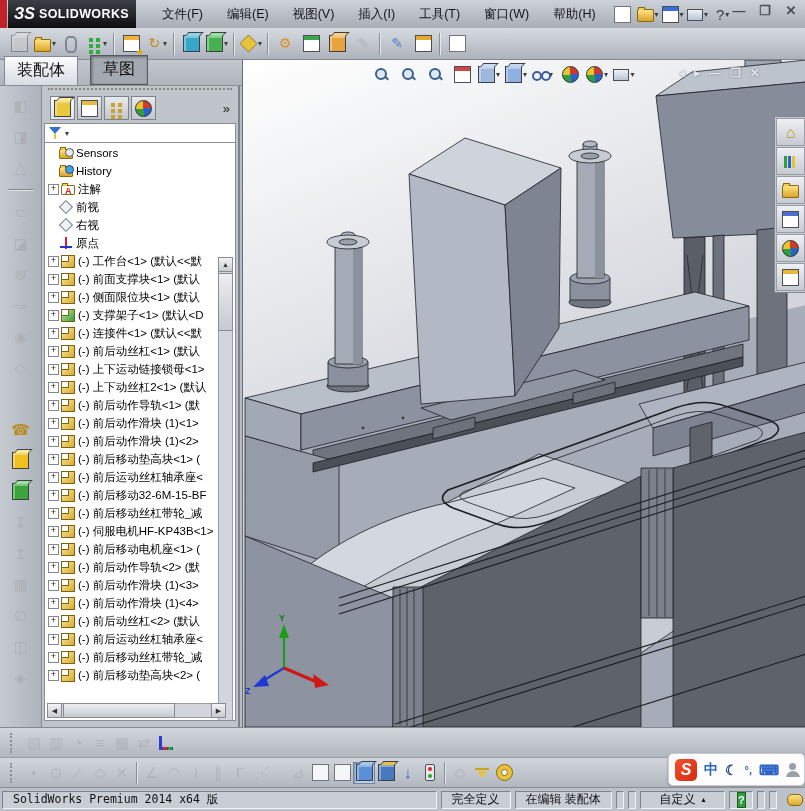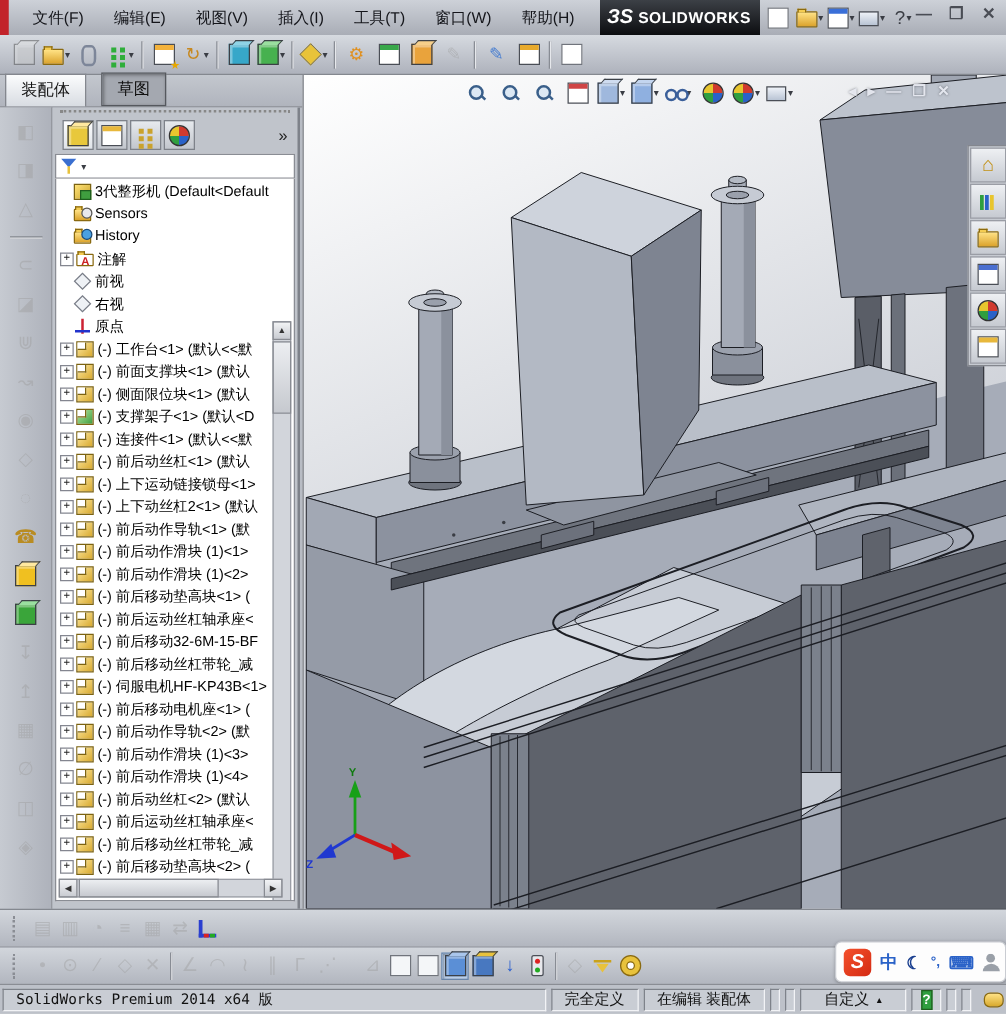--- a/index.html
+++ b/index.html
@@ -71,21 +71,21 @@
     box-shadow:4px 0 #2a62c8,8px 0 #e8c52e;border:0}
   .shp.funnel{border:none}
   .shp.funnel::before{content:"";position:absolute;left:1px;top:1px;width:0;height:0;border-left:6px solid transparent;border-right:6px solid transparent;border-top:7px solid #3a6fd0}
   .shp.funnel::after{content:"";position:absolute;left:6px;top:7px;width:2px;height:6px;background:#e8c23c}
   .ovl{position:absolute;right:0;bottom:0;font-size:9px;line-height:1}
   
   #toolbar2{left:0;top:28px;width:805px;height:32px;background:linear-gradient(#d6dae0,#aeb2bc);
     border-bottom:1px solid #84888f;display:flex;align-items:center;padding-left:6px;box-sizing:border-box}
   
   #cmdtabs{left:0;top:60px;width:242px;height:26px;background:linear-gradient(#c3c7ce,#b0b4bd);display:flex;align-items:flex-end;padding-left:4px;box-sizing:border-box;border-bottom:1px solid #8a8d94}
-  .ctab{font-size:13px;color:#111;padding:3px 12px 4px;margin-right:12px}
+  .ctab{font-size:16px;color:#111;padding:3px 12px 4px;margin-right:12px}
   .ctab.active{background:linear-gradient(#fbfcfd,#d8dce2);border:1px solid #84878e;border-bottom:none}
   .ctab.pressedtab{background:#a4a8b0;border:1px solid #55585e;box-shadow:inset 1px 1px 3px rgba(0,0,0,.4)}
   
   #lefttools{left:0;top:86px;width:42px;height:641px;background:linear-gradient(90deg,#c6cad1,#aeb2bb);
     border-right:1px solid #8a8d94;display:flex;flex-direction:column;align-items:center;padding-top:8px;box-sizing:border-box}
   #lefttools .tbtn{margin-bottom:9px}
   .hsep{width:26px;height:1px;background:#84888f;border-bottom:1px solid #e2e4e8;margin:2px 0 10px}
   
   #fmpanel{left:42px;top:86px;width:198px;height:641px;background:#c0c4cb;border-right:2px solid #7e828a;box-sizing:border-box}
   #fmdrag{height:5px;border-top:2px dotted #888;margin:2px 6px 0}
@@ -162,33 +162,33 @@
   .sthin{width:8px;padding:0}
   #sb-help .hq{width:14px;height:14px;background:#2f9e3f;border:1px solid #1e5e1e;color:#fff;font-size:11px;font-weight:bold;
     display:flex;align-items:center;justify-content:center}
   #sb-tag{width:14px;height:10px;border-radius:5px;background:linear-gradient(#ffe285,#d8a92e);border:1px solid #8a6a10;margin-left:6px}
 </style>
 </head>
 <body>
 
 <div id="titlebar" class="abs">
   <div id="redstripe"></div>
+  <div id="logo">
+    <span class="dsmark">ЗS</span>
+    <span class="dsname">SOLIDWORKS</span>
+  </div>
   <div id="menubar">
       <div class="menu-item">文件(F)</div>
       <div class="menu-item">编辑(E)</div>
       <div class="menu-item">视图(V)</div>
       <div class="menu-item">插入(I)</div>
       <div class="menu-item">工具(T)</div>
       <div class="menu-item">窗口(W)</div>
       <div class="menu-item">帮助(H)</div>
     </div>
-  <div id="logo">
-    <span class="dsmark">ЗS</span>
-    <span class="dsname">SOLIDWORKS</span>
-  </div>
   <div id="quickbar">
       <div class="tbtn sm">
         <span class="shp doc"></span>
       </div>
       <div class="tbtn sm">
         <span class="shp folder"></span>
         <span class="da">▾</span>
       </div>
       <div class="tbtn sm">
         <span class="shp win" style="--c1: #3a6fd8;"></span>
@@ -355,25 +355,20 @@
       <div class="fmtab">
         <span class="shp sphere"></span>
       </div>
       <span id="fmmore">»</span>
     </div>
   <div id="filterrow">
     <span class="shp funnel" style="width:14px;height:14px"></span>
     <span class="da">▾</span>
   </div>
   <div id="tree">
-    <div class="trow">
-        <span class="noexp"></span>
-        <span class="ti i-root"></span>
-        <span class="tlabel">3代整形机 (Default&lt;Default</span>
-      </div>
       <div class="trow">
         <span class="noexp"></span>
         <span class="ti i-fold i-sens"></span>
         <span class="tlabel">Sensors</span>
       </div>
       <div class="trow">
         <span class="noexp"></span>
         <span class="ti i-fold i-hist"></span>
         <span class="tlabel">History</span>
       </div>

